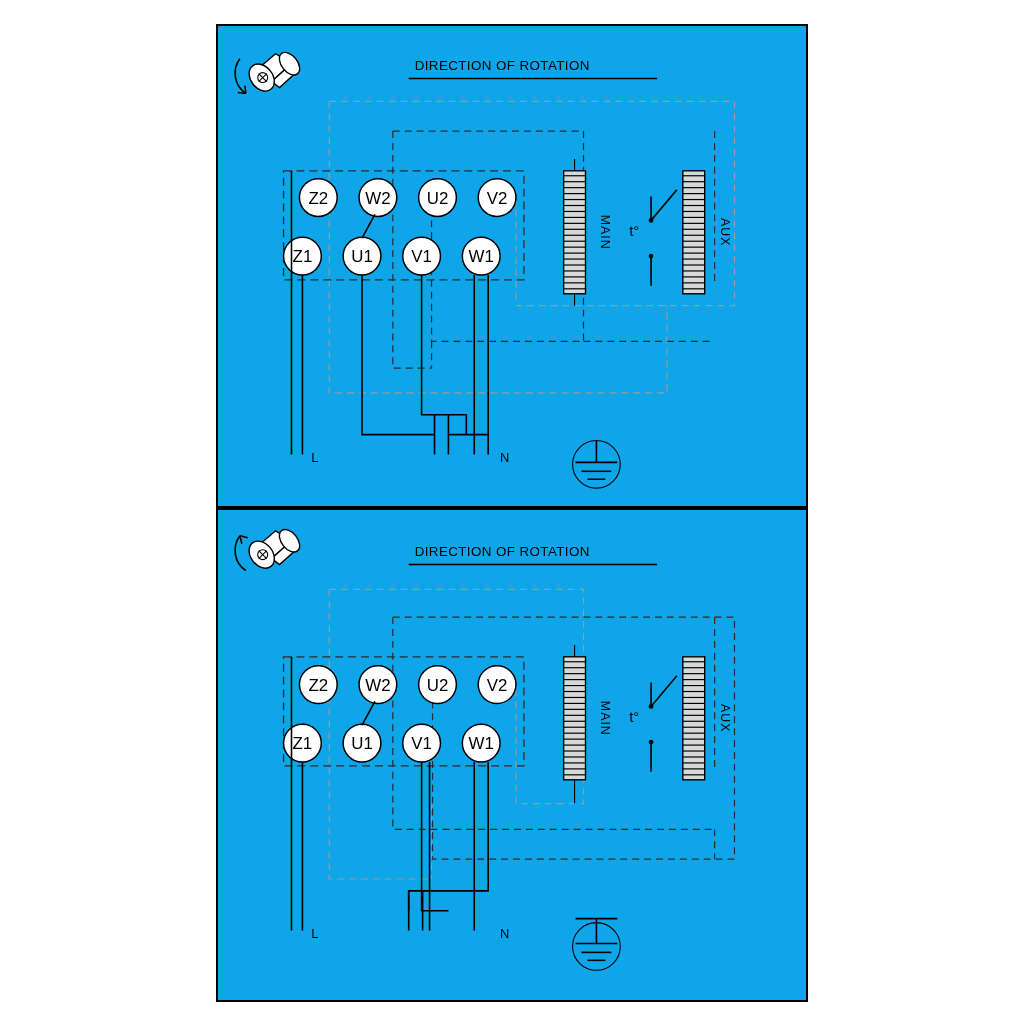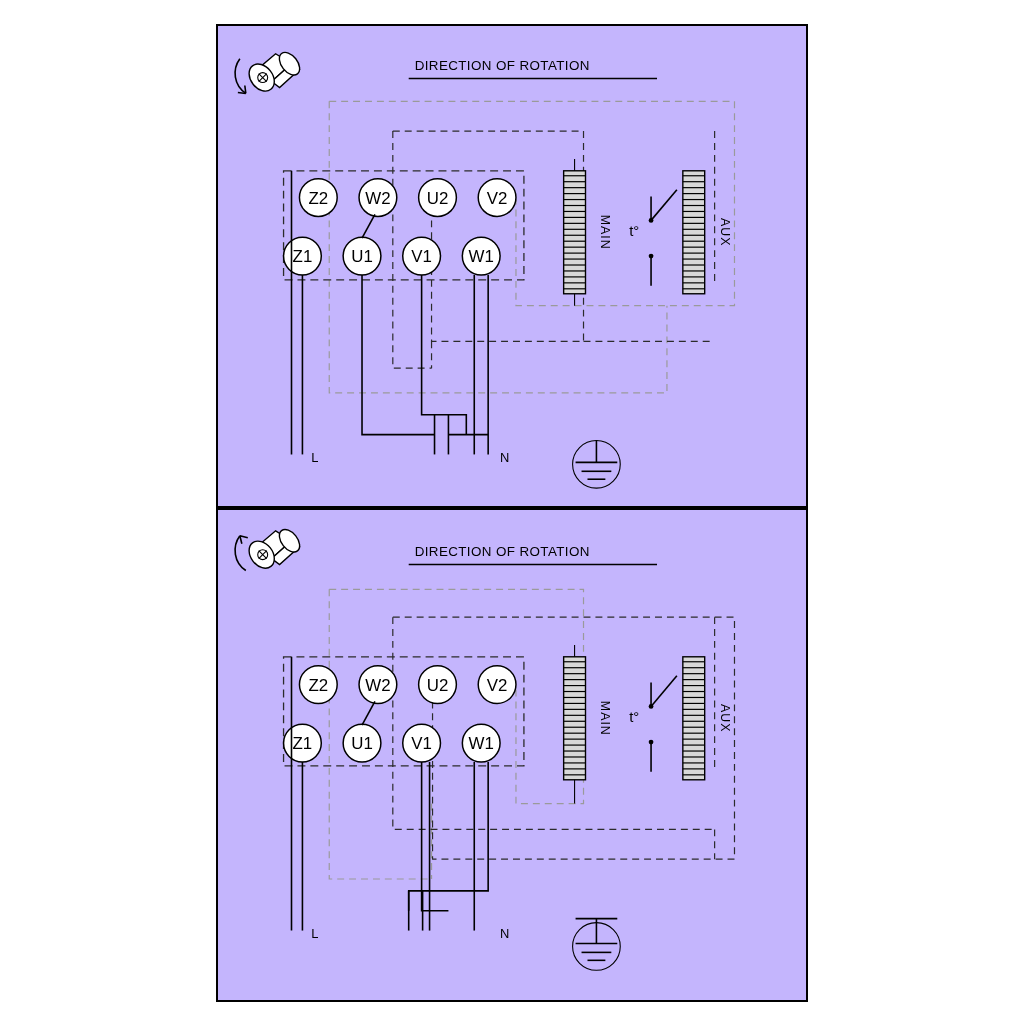--- a/index.html
+++ b/index.html
@@ -16,21 +16,21 @@
   }
   #sheet {
     position: relative;
     width: 1024px;
     height: 1024px;
   }
   .panel {
     position: absolute;
     border: 2px solid #000;
     box-sizing: border-box;
-    background: #c4b5fd;
+    background: #0ea5e9;
   }
   #panel-top  { left: 216px; top: 24px;  width: 592px; height: 484px; }
   #panel-bot  { left: 216px; top: 508px; width: 592px; height: 494px; }
 
   .svg-layer {
     position: absolute;
     left: 0; top: 0;
     width: 100%;
     height: 100%;
     overflow: visible;

